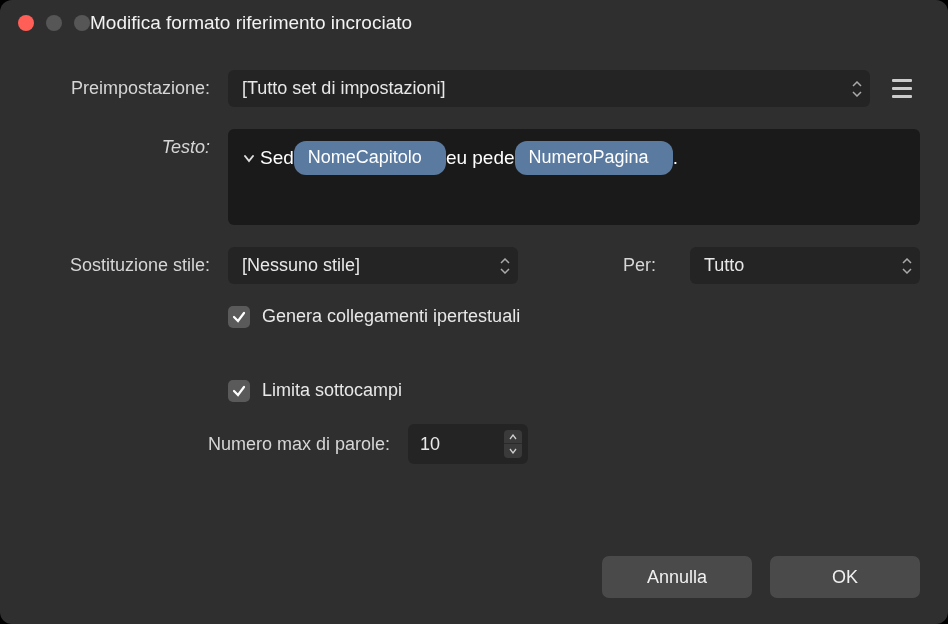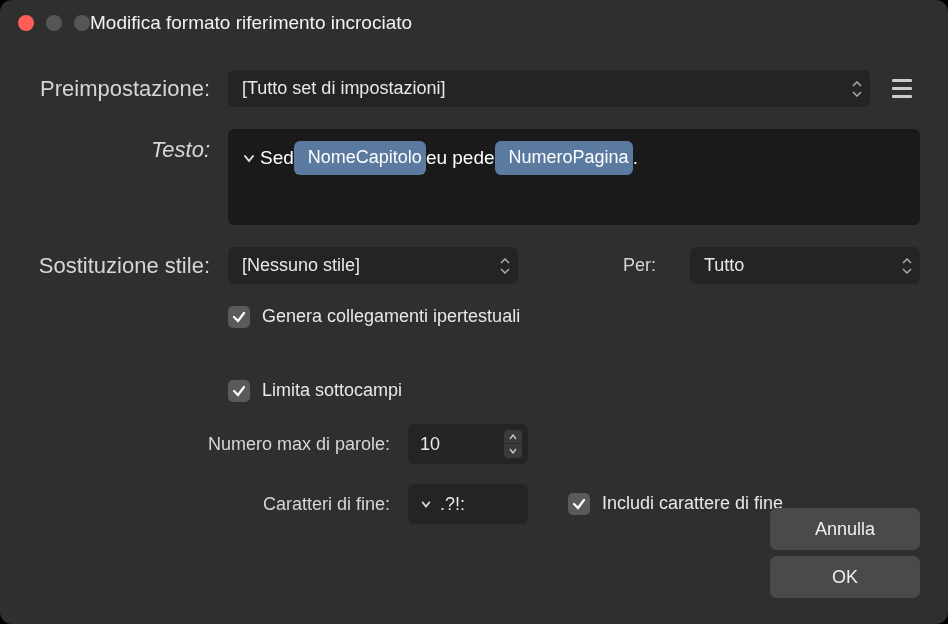--- a/index.html
+++ b/index.html
@@ -7,47 +7,47 @@
   .window { width: 948px; height: 624px; background: #2f2f2f; border-radius: 12px; overflow: hidden; position: relative; }
   .titlebar { height: 46px; display: flex; align-items: center; padding: 0 18px; }
   .traffic-lights { display: flex; gap: 12px; align-items: center; }
   .tl { width: 16px; height: 16px; border-radius: 50%; }
   .tl-close { background: #ff5f57; }
   .tl-min { background: #565656; }
   .tl-max { background: #565656; }
   .title { flex: 1; text-align: left; font-size: 19px; color: #f2f2f2; font-weight: 500; padding-right: 60px; }
   .content { padding: 24px 28px 0 28px; }
   .row { display: flex; align-items: center; margin-bottom: 22px; }
-  .label { width: 200px; text-align: right; color: #d6d6d6; padding-right: 18px; font-size: 22px; flex-shrink: 0; }
+  .label { width: 200px; text-align: right; color: #d6d6d6; padding-right: 18px; font-size: 18px; flex-shrink: 0; }
   .label-top { align-self: flex-start; padding-top: 8px; font-style: italic; }
   .field { flex: 1; display: flex; align-items: center; gap: 14px; }
   .select { background: #242424; border: none; border-radius: 6px; color: #e8e8e8; padding: 8px 14px; font-size: 18px; display: flex; align-items: center; justify-content: space-between; position: relative; }
   .select-wide { flex: 1; }
   .stepper { position: absolute; right: 8px; top: 50%; transform: translateY(-50%); display: flex; flex-direction: column; gap: 2px; color: #aaa; }
   .stepper svg { width: 10px; height: 7px; display: block; }
   .hamburger { width: 36px; height: 36px; display: flex; align-items: center; justify-content: center; color: #ccc; cursor: pointer; }
   .hamburger-lines { display: flex; flex-direction: column; gap: 5px; }
   .hamburger-lines span { display: block; width: 20px; height: 3px; background: #ccc; border-radius: 1px; }
   .textbox { background: #1a1a1a; border-radius: 6px; padding: 12px 14px; min-height: 96px; flex: 1; color: #fff; font-size: 19px; line-height: 1.6; }
   .textbox-line { display: flex; align-items: center; flex-wrap: wrap; }
   .chevron-sm { display: inline-flex; color: #ddd; margin-right: 4px; }
-  .chip { background: #5a7aa0; border-radius: 6px; padding: 2px 4px 3px 14px; color: #fff; font-size: 18px; display: inline-flex; align-items: center; }
+  .chip { background: #5a7aa0; border-radius: 12px; padding: 2px 24px 3px 14px; color: #fff; font-size: 18px; display: inline-flex; align-items: center; }
   .txt { color: #fff; }
   .row-style .select { width: 290px; }
   .per-label { color: #d6d6d6; margin-left: auto; margin-right: 20px; }
   .row-style .select-per { width: 230px; }
   .check-row { display: flex; align-items: flex-start; gap: 12px; }
   .checkbox { width: 22px; height: 22px; background: #5a5a5a; border-radius: 5px; display: flex; align-items: center; justify-content: center; color: #fff; flex-shrink: 0; }
   .checkbox svg { width: 14px; height: 14px; }
   .numbox { background: #242424; border-radius: 6px; width: 120px; height: 40px; display: flex; align-items: center; padding: 0 12px; position: relative; color: #e8e8e8; font-size: 18px; }
   .numstep { position: absolute; right: 6px; top: 50%; transform: translateY(-50%); display: flex; flex-direction: column; background: #3a3a3a; border-radius: 4px; overflow: hidden; }
   .numstep div { width: 18px; height: 14px; display: flex; align-items: center; justify-content: center; color: #ccc; }
   .numstep div:first-child { border-bottom: 1px solid #2a2a2a; }
   .endchars { background: #242424; border-radius: 6px; width: 120px; height: 40px; display: flex; align-items: center; padding: 0 12px; gap: 8px; color: #e8e8e8; font-size: 18px; }
-  .footer { position: absolute; bottom: 26px; right: 28px; display: flex; gap: 6px; flex-direction: column; }
+  .footer { position: absolute; bottom: 26px; right: 28px; display: flex; gap: 18px; }
   .btn { background: #4a4a4a; border-radius: 7px; width: 150px; height: 42px; display: flex; align-items: center; justify-content: center; font-size: 18px; color: #f0f0f0; cursor: pointer; }
   .gap40 { height: 30px; }
   .subrow { display: flex; align-items: center; margin-bottom: 20px; }
   .sublabel { text-align: right; color: #d6d6d6; padding-right: 18px; font-size: 18px; width: 380px; flex-shrink: 0; }
 </style>
 </head>
 <body>
 
 <div class="window">
   <div class="titlebar">
@@ -171,40 +171,20 @@
           <div>
               <svg width="8" height="6" viewBox="0 0 8 6">
                 <path d="M1 1 L4 5 L7 1" stroke="#ccc" stroke-width="1.3" fill="none"></path>
               </svg>
             </div>
         </div>
       </div>
       <div style="width:40px"></div>
     </div>
 
-    <div class="subrow">
-      <div class="sublabel">Caratteri di fine:</div>
-      <div class="endchars">
-        <span>
-          <svg width="12" height="12" viewBox="0 0 14 14">
-              <path d="M3 5 L7 10 L11 5" stroke="#ddd" stroke-width="2" fill="none" stroke-linecap="round"></path>
-            </svg>
-        </span>
-        <span>.?!:</span>
-      </div>
-      <div style="width:40px"></div>
-      <div class="check-row">
-        <div class="checkbox">
-          <svg viewBox="0 0 14 14">
-              <path d="M2 7 L6 11 L12 3" stroke="#fff" stroke-width="2.2" fill="none" stroke-linecap="round"></path>
-            </svg>
-        </div>
-        <span>Includi carattere di fine</span>
-      </div>
-    </div>
 
   </div>
 
   <div class="footer">
     <div class="btn">Annulla</div>
     <div class="btn">OK</div>
   </div>
 </div>
 
 </body></html>

